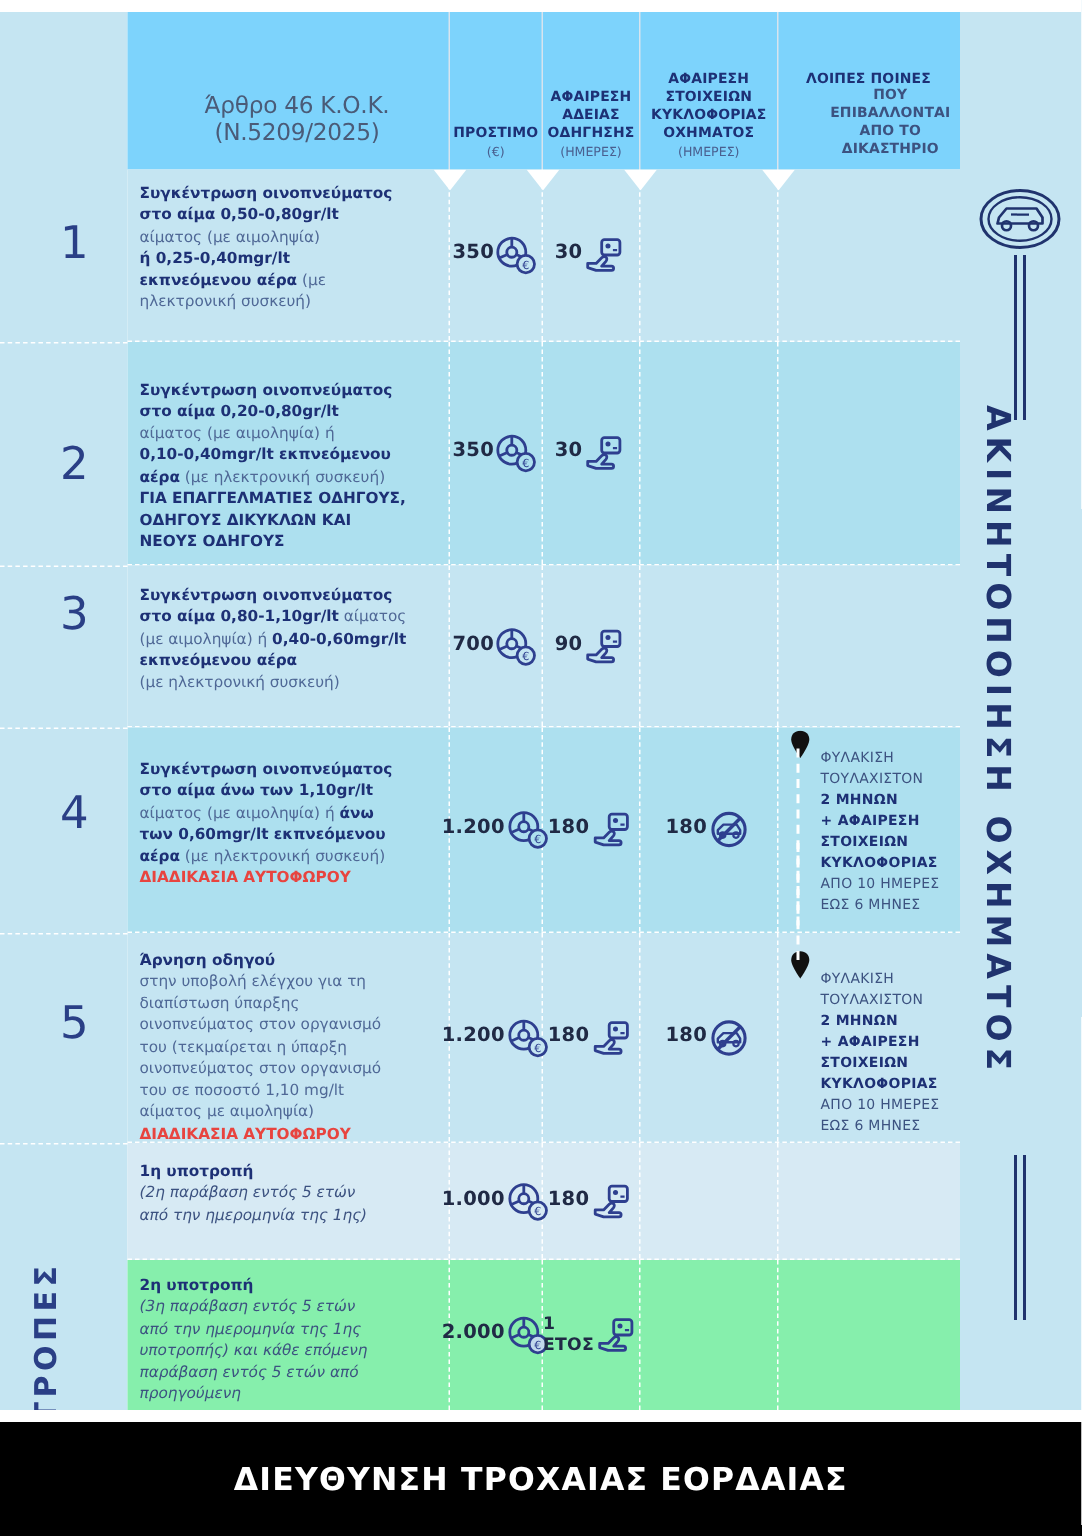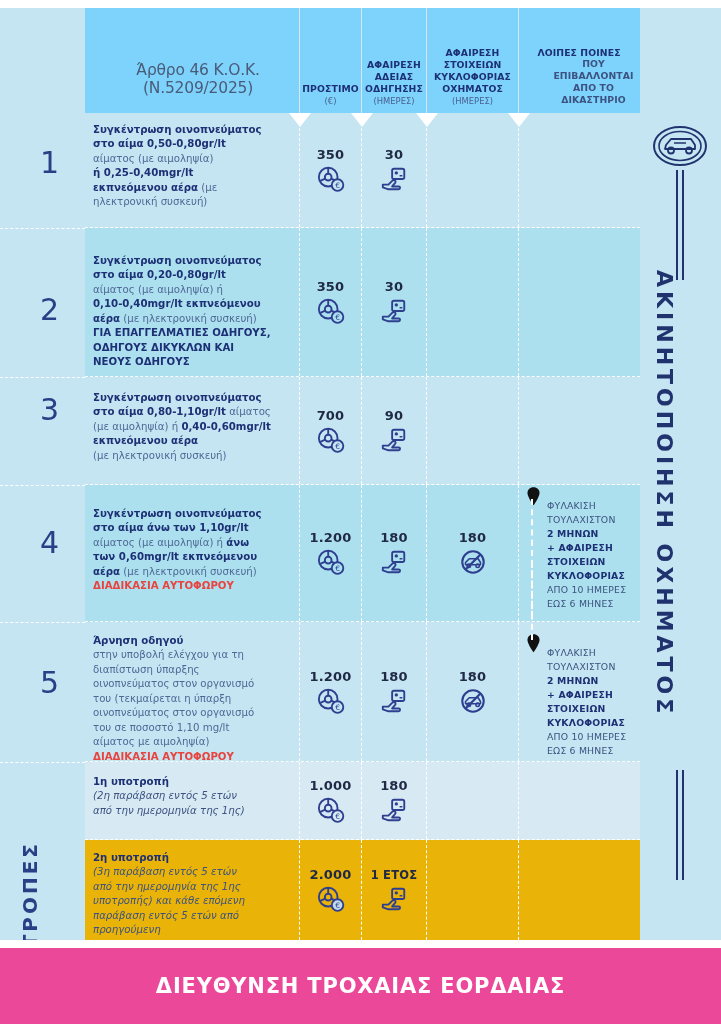--- a/index.html
+++ b/index.html
@@ -142,36 +142,36 @@
   .rows { position: absolute; left: 0; top: 113px; width: 555px; }
   .row {
     position: relative;
     display: flex;
     width: 555px;
     border-bottom: 1.5px dashed #ffffff;
   }
   .row.alt  { background: #ade0ef; }
   .row.base { background: #c5e5f2; }
   .row.pale { background: #d7eaf4; }
-  .row.pale2{ background: #eab308; }
+  .row.pale2{ background: #86efac; }
 
   .cell {
     position: relative;
     padding: 10px 8px;
     border-right: 1.6px dashed #ffffff;
   }
   .cell:last-child { border-right: none; }
   .c-desc  { width: 215px; }
   .c-fine  { width: 62px; }
   .c-lic   { width: 65px; }
   .c-veh   { width: 92px; }
   .c-court { width: 120px; border-right: none; }
 
   .c-num {
-    display: flex; flex-direction: column;
+    display: flex; flex-direction: row;
     align-items: center; justify-content: center;
   }
   .numval {
     font-size: 13px; font-weight: 700; color: #202a45;
     letter-spacing: 0.2px; margin-bottom: 3px;
   }
   .numval.wide { font-size: 11.5px; }
   .ico { width: 30px; height: 28px; }
 
   .desc {
@@ -216,21 +216,21 @@
     position: absolute;
     left: 12px; top: 14px;
     width: 0; height: 118px;
     border-left: 2.5px dashed #ffffff;
   }
 
   
   .banner {
     position: absolute; left: 0; top: 948px;
     width: 721px; height: 76px;
-    background: #ec4899;
+    background: #000000;
     display: flex; align-items: center; justify-content: center;
   }
   .banner-txt {
     color: #ffffff; font-size: 21px; font-weight: 700;
     letter-spacing: 0.8px;
   }
   .banner-gap {
     position: absolute; left: 0; top: 940px; width: 721px; height: 8px;
     background: #ffffff;
   }

